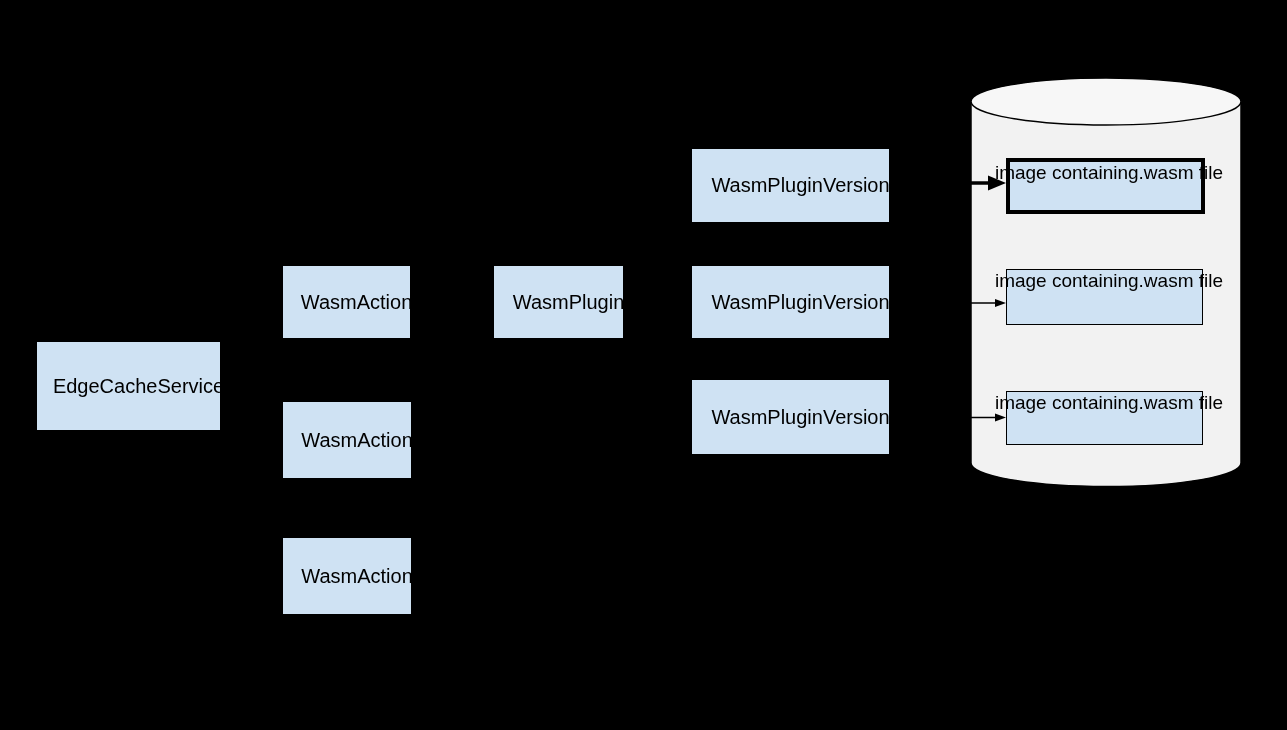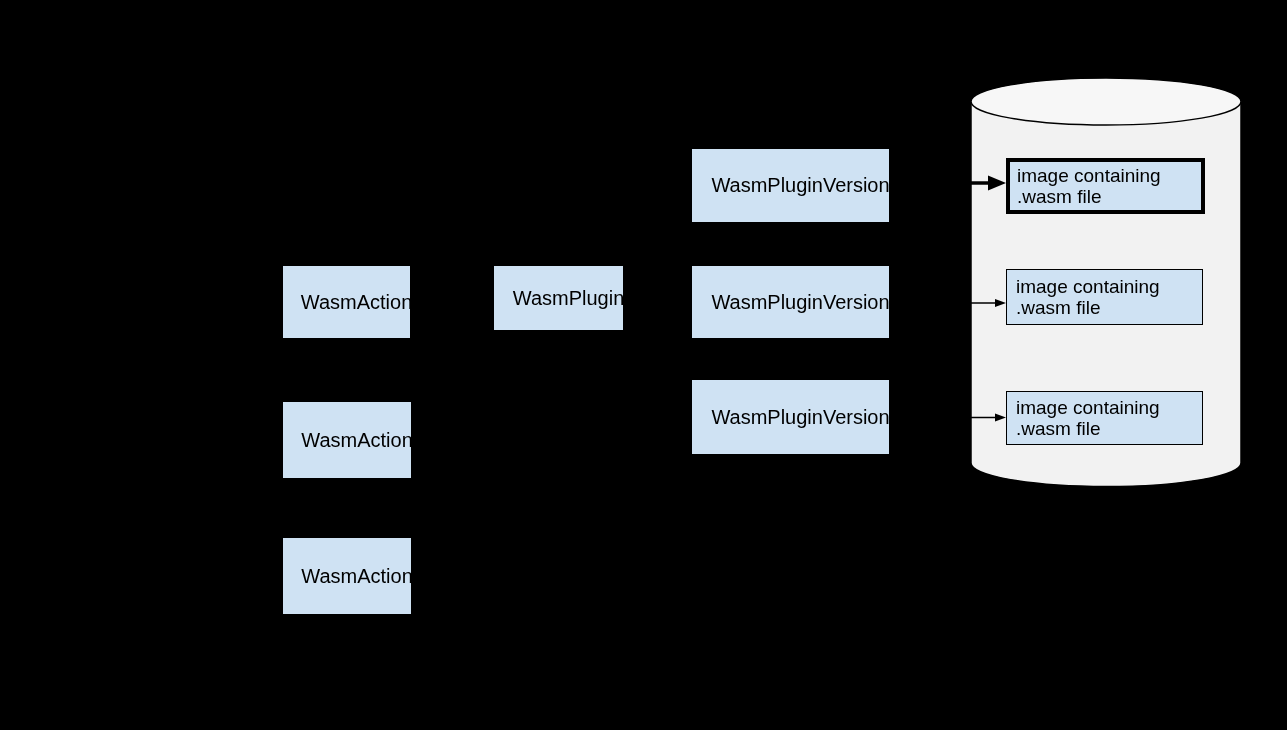--- a/index.html
+++ b/index.html
@@ -35,37 +35,37 @@
     text-align: center;
     padding-left: 20px;
   }
   .imgbox {
     position: absolute;
     box-sizing: border-box;
     background: #cfe2f3;
     color: #000000;
     border: 1.5px solid #000000;
     display: flex;
-    flex-direction: column;
+    flex-direction: row;
     justify-content: center;
     padding-left: 9px;
     font-size: 19px;
     line-height: 21.5px;
     white-space: nowrap;
   }
   .imgbox.thick {
     border-width: 4px;
     padding-left: 7px;
   }
   
   #n-ecs  { left: 37px;  top: 342px; width: 183px; height: 88px; }
   #n-wa1  { left: 283px; top: 266px; width: 127px; height: 72px; }
   #n-wa2  { left: 283px; top: 402px; width: 128px; height: 76px; }
   #n-wa3  { left: 283px; top: 538px; width: 128px; height: 76px; }
-  #n-wp   { left: 494px; top: 266px; width: 129px; height: 64px; }
+  #n-wp   { left: 494px; top: 266px; width: 129px; height: 72px; }
   #n-wpv1 { left: 692px; top: 149px; width: 197px; height: 73px; }
   #n-wpv2 { left: 692px; top: 266px; width: 197px; height: 72px; }
   #n-wpv3 { left: 692px; top: 380px; width: 197px; height: 74px; }
   
   #img1 { left: 1006px; top: 158px; width: 199px; height: 56px; }
   #img2 { left: 1006px; top: 269px; width: 197px; height: 56px; }
   #img3 { left: 1006px; top: 391px; width: 197px; height: 54px; }
 </style>
 </head>
 <body>
@@ -87,20 +87,23 @@
       <line x1="889" y1="303" x2="997" y2="303" stroke="#000000" stroke-width="1.3"></line>
       <polygon points="1006,303 995,299 995,307" fill="#000000"></polygon>
     </g>
 
     <g>
       <line x1="889" y1="417.5" x2="997" y2="417.5" stroke="#000000" stroke-width="1.3"></line>
       <polygon points="1006,417.5 995,413.5 995,421.5" fill="#000000"></polygon>
     </g>
   </svg>
 
+  <div class="node" id="n-ecs">
+    <span>EdgeCacheService</span>
+  </div>
   <div class="node" id="n-wa1">
     <span>WasmAction</span>
   </div>
   <div class="node" id="n-wa2">
     <span>WasmAction</span>
   </div>
   <div class="node" id="n-wa3">
     <span>WasmAction</span>
   </div>
   <div class="node" id="n-wp">

